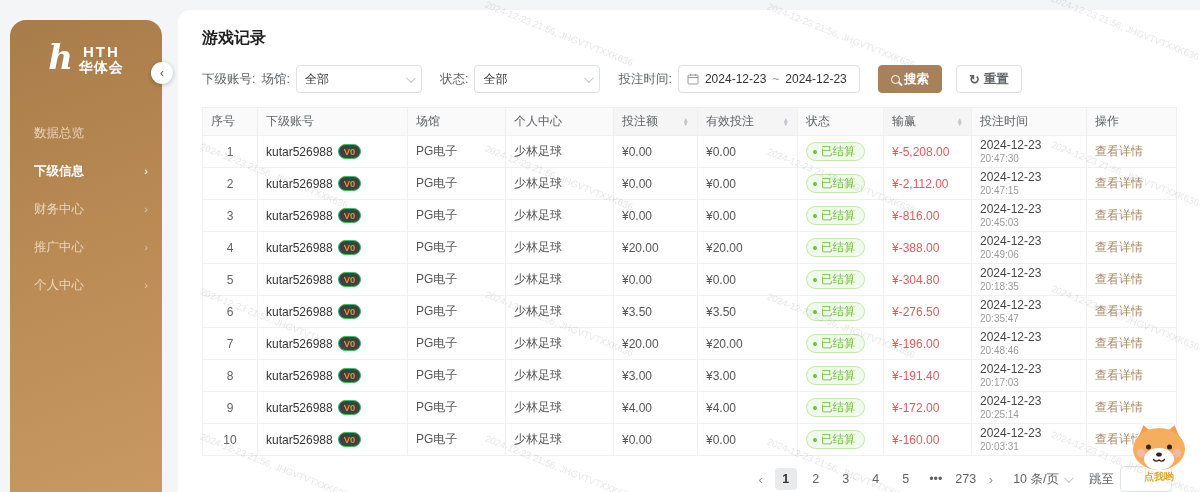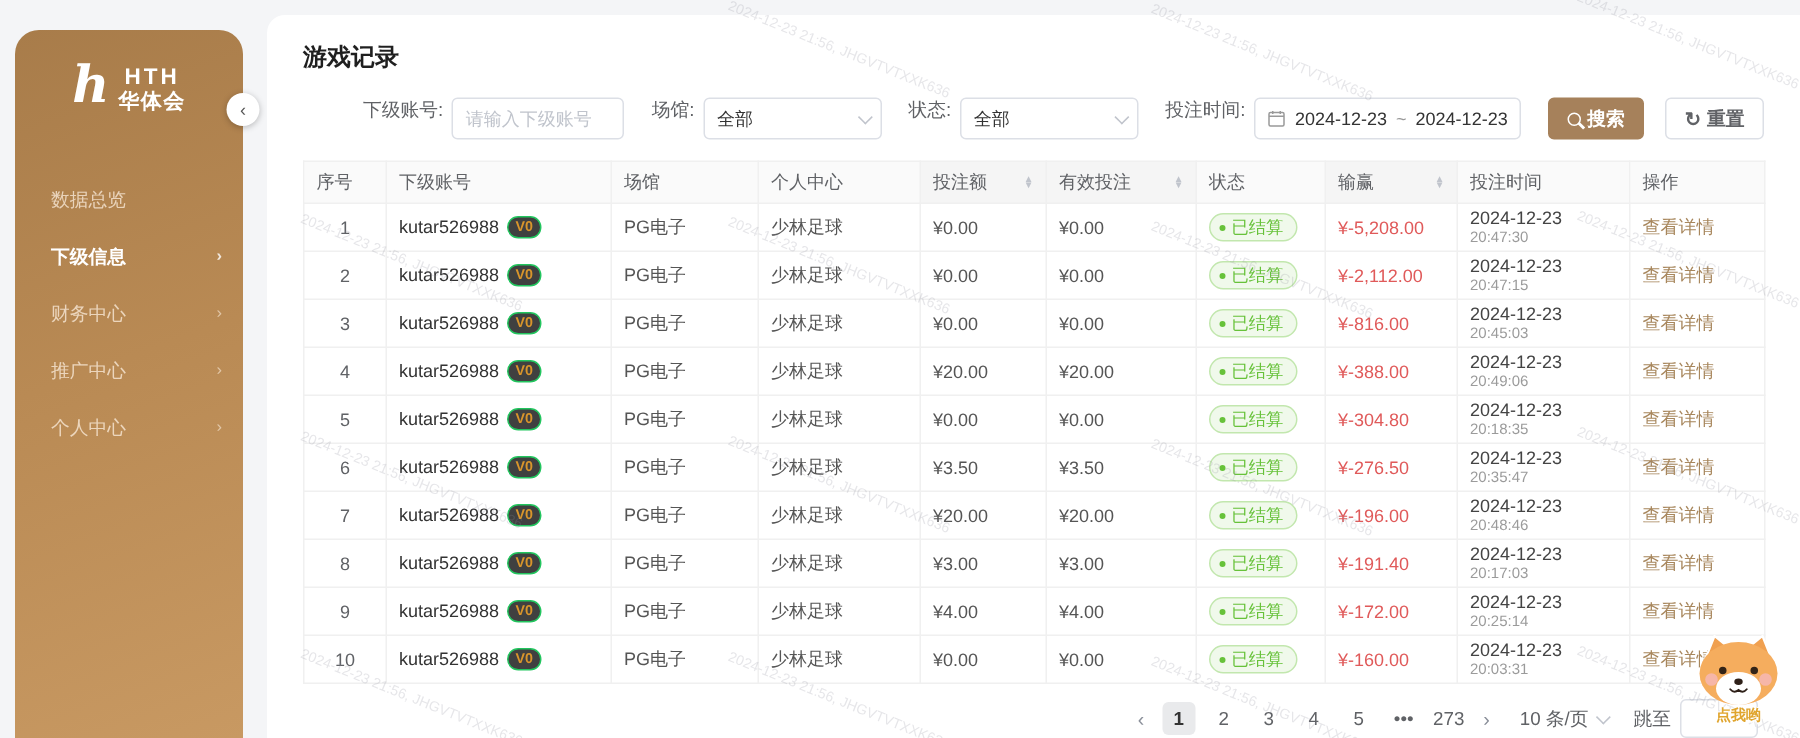--- a/index.html
+++ b/index.html
@@ -35,21 +35,21 @@
   .menu-arrow { font-size:11px; opacity:.8; }
 
   
   .card {
     position:absolute; left:178px; top:10px; right:0; height:482px;
     background:#fff; border-radius:12px 0 0 0; padding:18px 24px 4px 24px; z-index:2;
   }
   .page-title { font-size:16px; font-weight:bold; color:#1f1f1f; margin-bottom:16px; }
 
   
-  .filters { display:flex; align-items:flex-start; margin-bottom:14px; white-space:nowrap;margin-left:40px; }
+  .filters { display:flex; align-items:center; margin-bottom:14px; white-space:nowrap; }
   .f-label { color:#606266; font-size:12.5px; margin-right:6px; }
   .f-input, .f-select, .f-dates {
     height:28px; border:1px solid #dcdfe6; border-radius:4px; background:#fff;
     display:flex; align-items:center; font-size:12px; color:#333;
   }
   .f-input { width:122px; padding:0 8px; color:#c0c4cc; margin-right:18px; }
   .f-select { width:126px; padding:0 8px; justify-content:space-between; margin-right:18px; cursor:pointer; }
   .chev-down { width:7px; height:7px; border-right:1.5px solid #c0c4cc; border-bottom:1.5px solid #c0c4cc; transform:rotate(45deg) translateY(-2px); }
   .f-dates { width:182px; padding:0 8px; gap:6px; margin-right:18px; cursor:pointer; }
   .cal-icon { flex:0 0 auto; display:flex; }
@@ -145,21 +145,20 @@
     <span class="menu-arrow">›</span>
   </div>
 </nav>
 </aside>
 
 <main class="card">
   <h1 class="page-title">游戏记录</h1>
 
   <div class="filters">
     <span class="f-label">下级账号:</span>
-    <div class="f-input">请输入下级账号</div>
 
     <span class="f-label">场馆:</span>
     <div class="f-select">
       <span>全部</span>
       <span class="chev-down"></span>
     </div>
 
     <span class="f-label">状态:</span>
     <div class="f-select">
       <span>全部</span>

